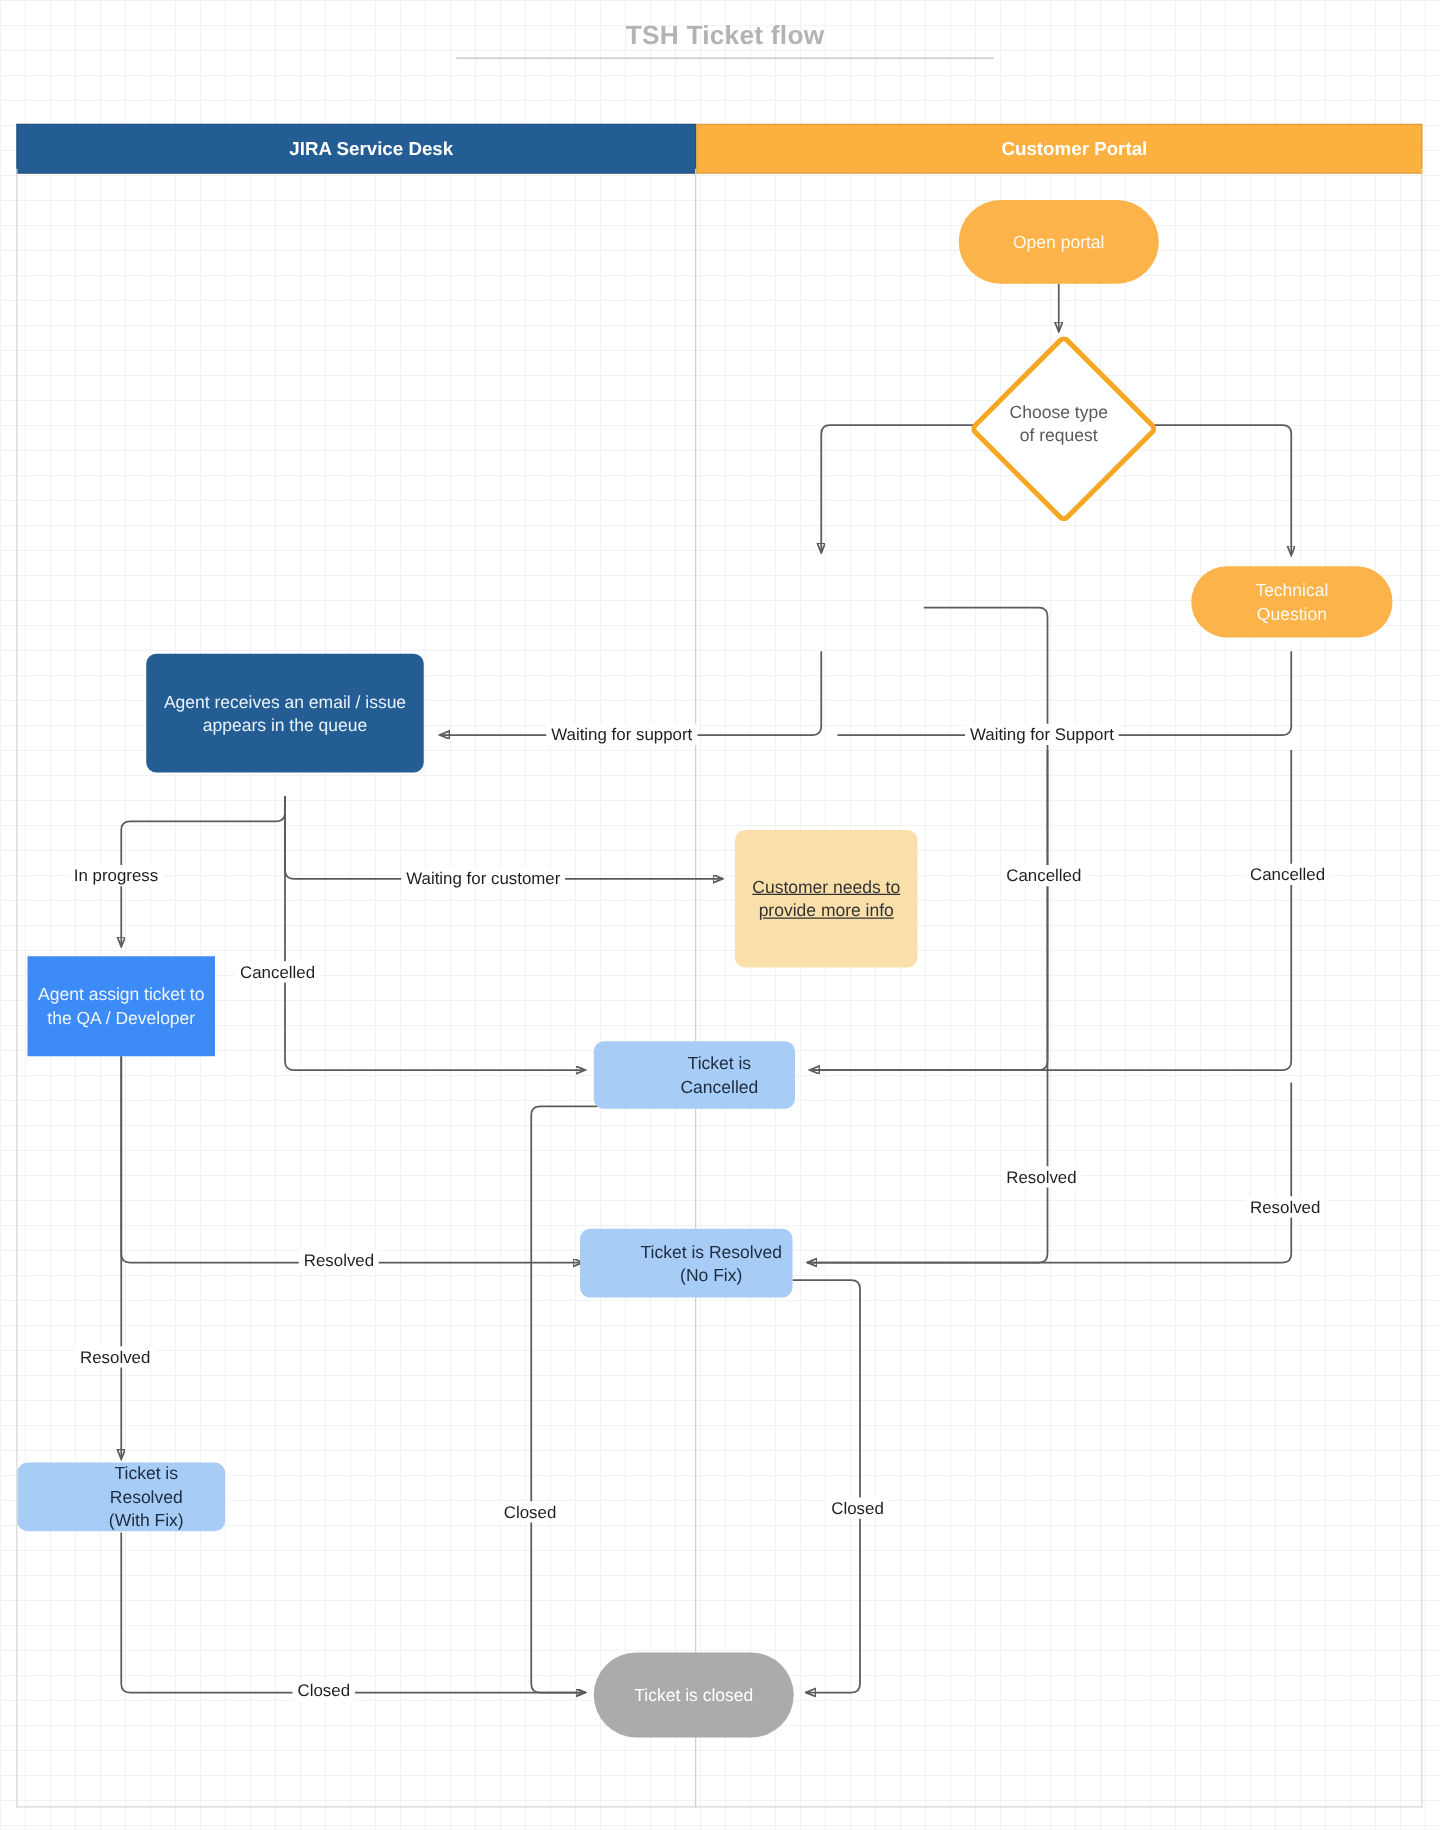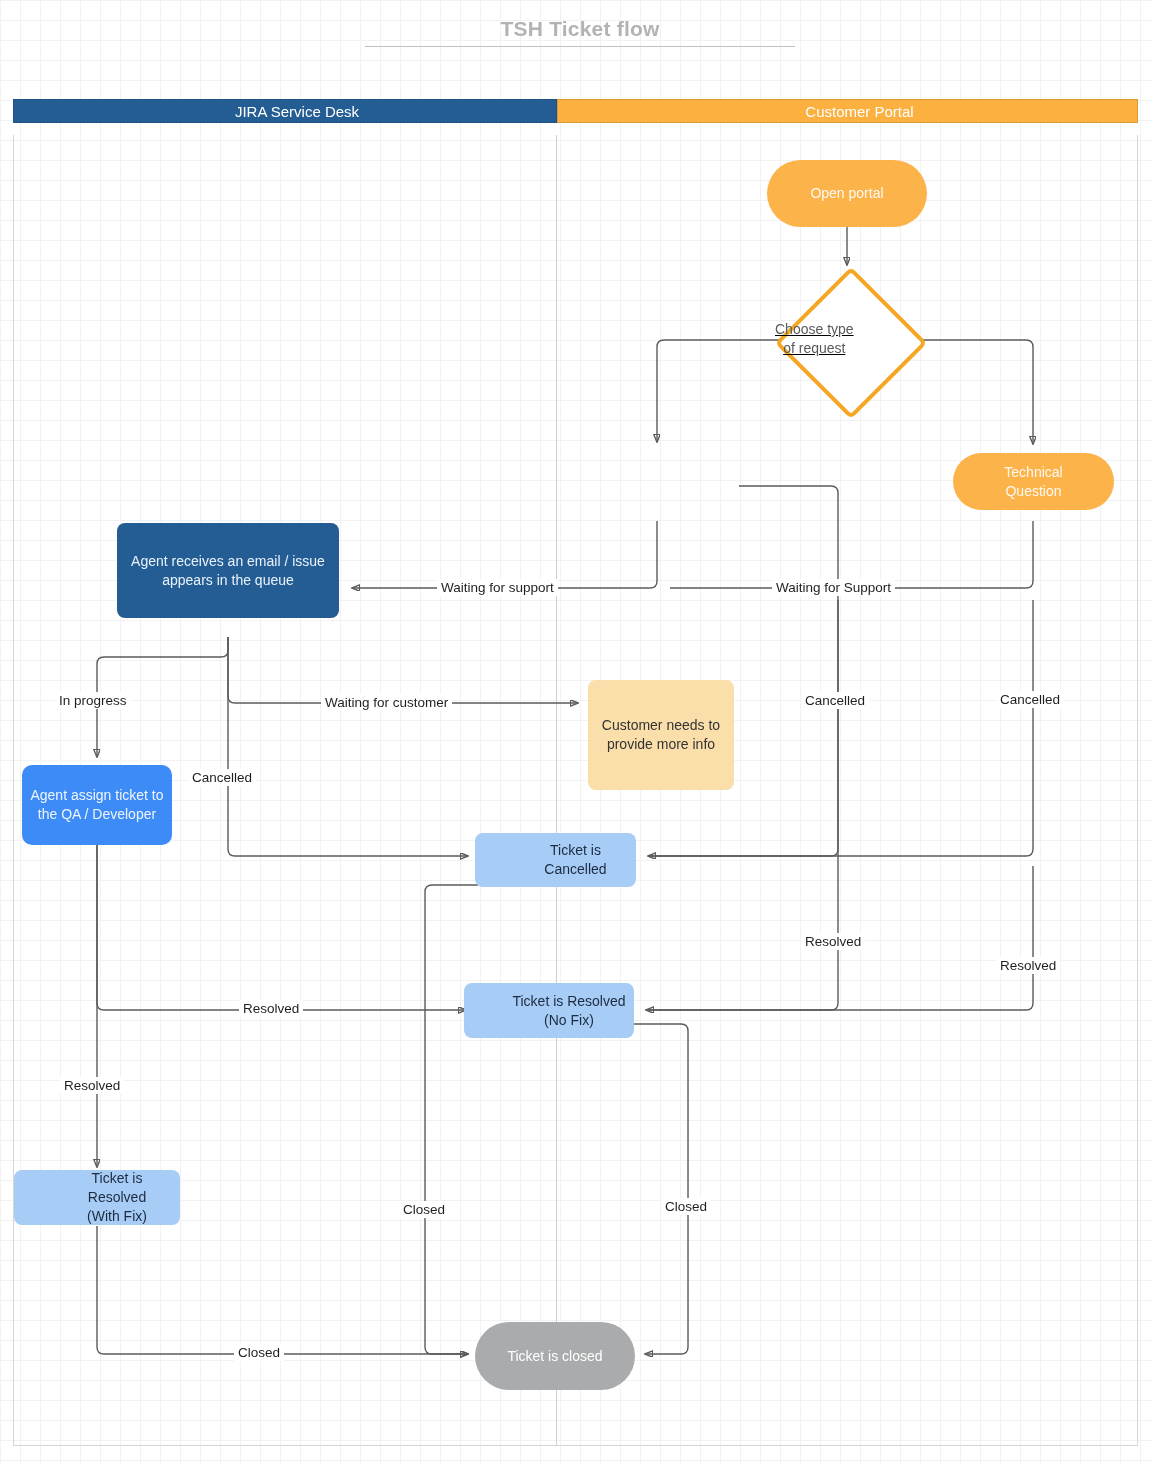--- a/index.html
+++ b/index.html
@@ -45,27 +45,27 @@
     margin-top: 4px;
     height: 1px;
     background: #bfbfbf;
     width: 100%;
   }
 
   
   .lane-header {
     position: absolute;
     top: 99px;
-    height: 24px;
+    height: 40px;
     box-sizing: border-box;
     display: flex;
     align-items: center;
     justify-content: center;
     color: #ffffff;
-    font-weight: normal;
+    font-weight: bold;
     font-size: 15px;
     border: 1px solid rgba(0,0,0,.12);
     padding-left: 24px;
   }
   #lane-jira   { left: 13px;  width: 544px; background: #245d93; }
   #lane-portal { left: 557px; width: 581px; background: #fbb040; }
 
   
   #lane-divider {
     position: absolute;
@@ -119,38 +119,38 @@
     border-radius: 8px;
   }
   .node-blue-dark {
     background: #245d93;
     color: #e9f2fb;
     border-radius: 8px;
   }
   .node-blue-mid {
     background: #3d8bf7;
     color: #eef5ff;
-    border-radius: 10px;
+    border-radius: 0;
   }
   .node-blue-light {
     background: #a7ccf5;
     color: #1c2b40;
     border-radius: 8px;
     padding-left: 48px;
   }
   .node-gray {
     background: #a9abad;
     color: #ffffff;
     border-radius: 42px;
   }
   .diamond-wrap {
     position: absolute;
     display: flex;
     align-items: center;
-    text-decoration: underline;
+    justify-content: center;
   }
   .diamond-shape {
     position: absolute;
     left: 50%; top: 50%;
     width: 100px; height: 100px;
     margin-left: -50px; margin-top: -50px;
     transform: rotate(45deg);
     border: 4px solid #f5a623;
     background: #ffffff;
     border-radius: 6px;
@@ -253,21 +253,21 @@
     <span>
       <span>Technical</span><br>
       <span>Question</span>
     </span>
   </div>
 
   <div class="node node-blue-dark" style="left:117px; top:523px; width:222px; height:95px;">
     <span>Agent receives an email / issue appears in the queue</span>
   </div>
 
-  <div class="node node-orange-light" style="left:588px; top:680px; width:146px; height:110px;">
+  <div class="node node-orange-light" style="left:588px; top:664px; width:146px; height:110px;text-decoration:underline;">
     <span>Customer needs to provide more info</span>
   </div>
 
   <div class="node node-blue-mid" style="left:22px; top:765px; width:150px; height:80px;">
     <span>Agent assign ticket to the QA / Developer</span>
   </div>
 
   <div class="node node-blue-light" style="left:475px; top:833px; width:161px; height:54px;">
     <span>
       <span>Ticket is</span><br>

